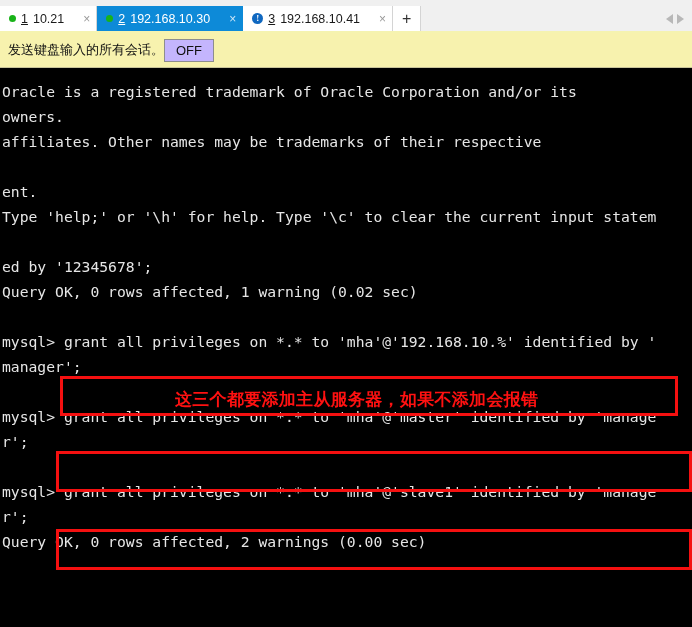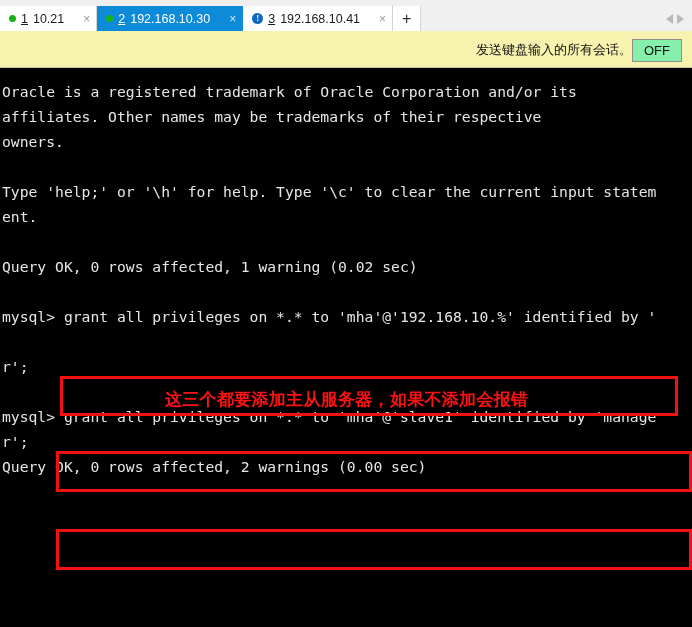--- a/index.html
+++ b/index.html
@@ -101,30 +101,30 @@
   .nav-arrow.left  { border-right: 7px solid #b8b8b8; }
   .nav-arrow.right { border-left: 7px solid #b8b8b8; }
 
   
   #broadcast-bar {
     height: 35px;
     background: #f7f2ae;
     border-bottom: 1px solid #c8c49a;
     display: flex;
     align-items: center;
-    justify-content: flex-end;
+    justify-content: flex-start;
     padding: 0 10px 0 8px;
   }
   #broadcast-text {
     font-size: 13px;
     color: #111111;
     font-family: "DejaVu Sans", sans-serif;
   }
   #broadcast-toggle {
-    background: #86efac;
+    background: #c4b5fd;
     border: 1px solid #8e8e8e;
     padding: 3px 11px;
     font-size: 13px;
     color: #111;
     cursor: default;
   }
 
   
   #terminal {
     position: relative;
@@ -139,21 +139,21 @@
     line-height: 25px;
     color: #e6e6e6;
     white-space: pre;
     letter-spacing: 0px;
   }
   .term-line.blank { color: transparent; }
 
   
   #red-note {
     position: absolute;
-    left: 165px;
+    left: 175px;
     top: 320px;
     font-family: "DejaVu Sans", sans-serif;
     font-size: 17px;
     font-weight: bold;
     color: #ff1111;
     white-space: nowrap;
     letter-spacing: 0.3px;
   }
   .red-box {
     position: absolute;
@@ -198,30 +198,33 @@
 </div>
 
 <div id="broadcast-bar">
   <span id="broadcast-text">发送键盘输入的所有会话。</span>
   <button id="broadcast-toggle">OFF</button>
 </div>
 
 <div id="terminal">
   <div id="term-lines">
       <div class="term-line">Oracle is a registered trademark of Oracle Corporation and/or its</div>
+      <div class="term-line">owners.</div>
       <div class="term-line">affiliates. Other names may be trademarks of their respective</div>
-      <div class="term-line">owners.</div>
-      <div class="term-line blank"> </div>
+      <div class="term-line blank"> </div>
+      <div class="term-line">ent.</div>
       <div class="term-line">Type 'help;' or '\h' for help. Type '\c' to clear the current input statem</div>
-      <div class="term-line">ent.</div>
-      <div class="term-line blank"> </div>
+      <div class="term-line blank"> </div>
+      <div class="term-line">ed by '12345678';</div>
       <div class="term-line">Query OK, 0 rows affected, 1 warning (0.02 sec)</div>
       <div class="term-line blank"> </div>
       <div class="term-line">mysql&gt; grant all privileges on *.* to 'mha'@'192.168.10.%' identified by '</div>
-      <div class="term-line blank"> </div>
+      <div class="term-line">manager';</div>
+      <div class="term-line blank"> </div>
+      <div class="term-line">mysql&gt; grant all privileges on *.* to 'mha'@'master' identified by 'manage</div>
       <div class="term-line">r';</div>
       <div class="term-line blank"> </div>
       <div class="term-line">mysql&gt; grant all privileges on *.* to 'mha'@'slave1' identified by 'manage</div>
       <div class="term-line">r';</div>
       <div class="term-line">Query OK, 0 rows affected, 2 warnings (0.00 sec)</div>
     </div>
   <div id="red-note">这三个都要添加主从服务器，如果不添加会报错</div>
   <div id="box-layer">
       <div class="red-box" style="left: 60px; top: 308px; width: 618px; height: 40px; border-color: rgb(245, 16, 16);"></div>
       <div class="red-box" style="left: 56px; top: 383px; width: 636px; height: 41px; border-color: rgb(245, 16, 16);"></div>

